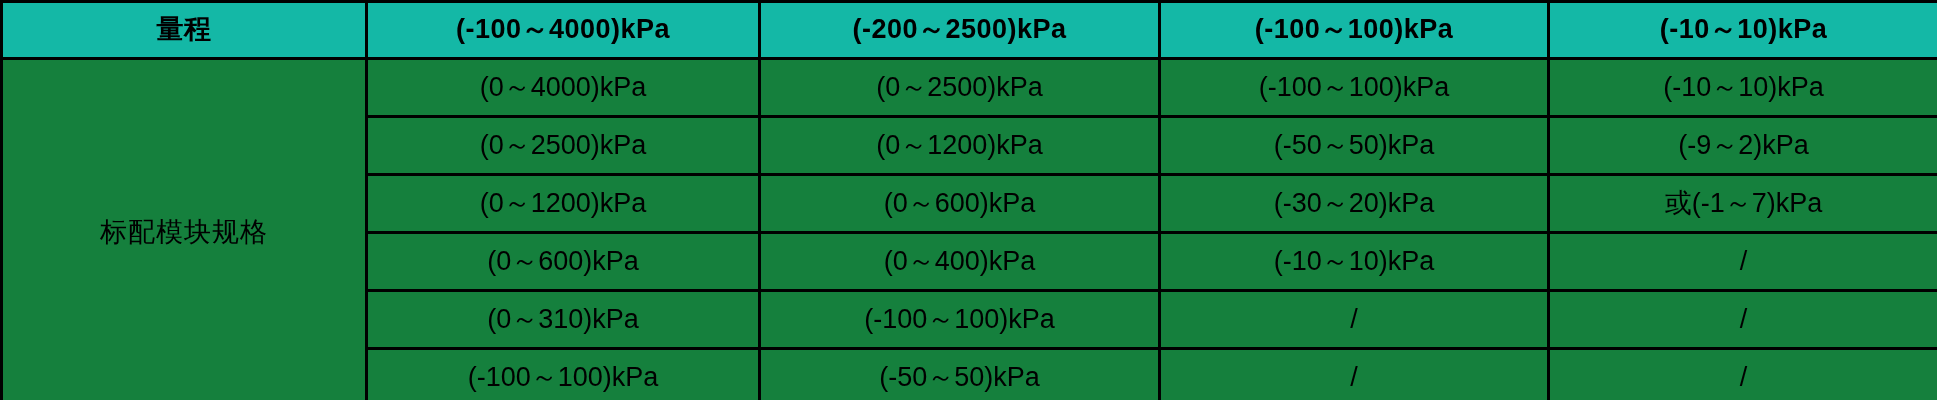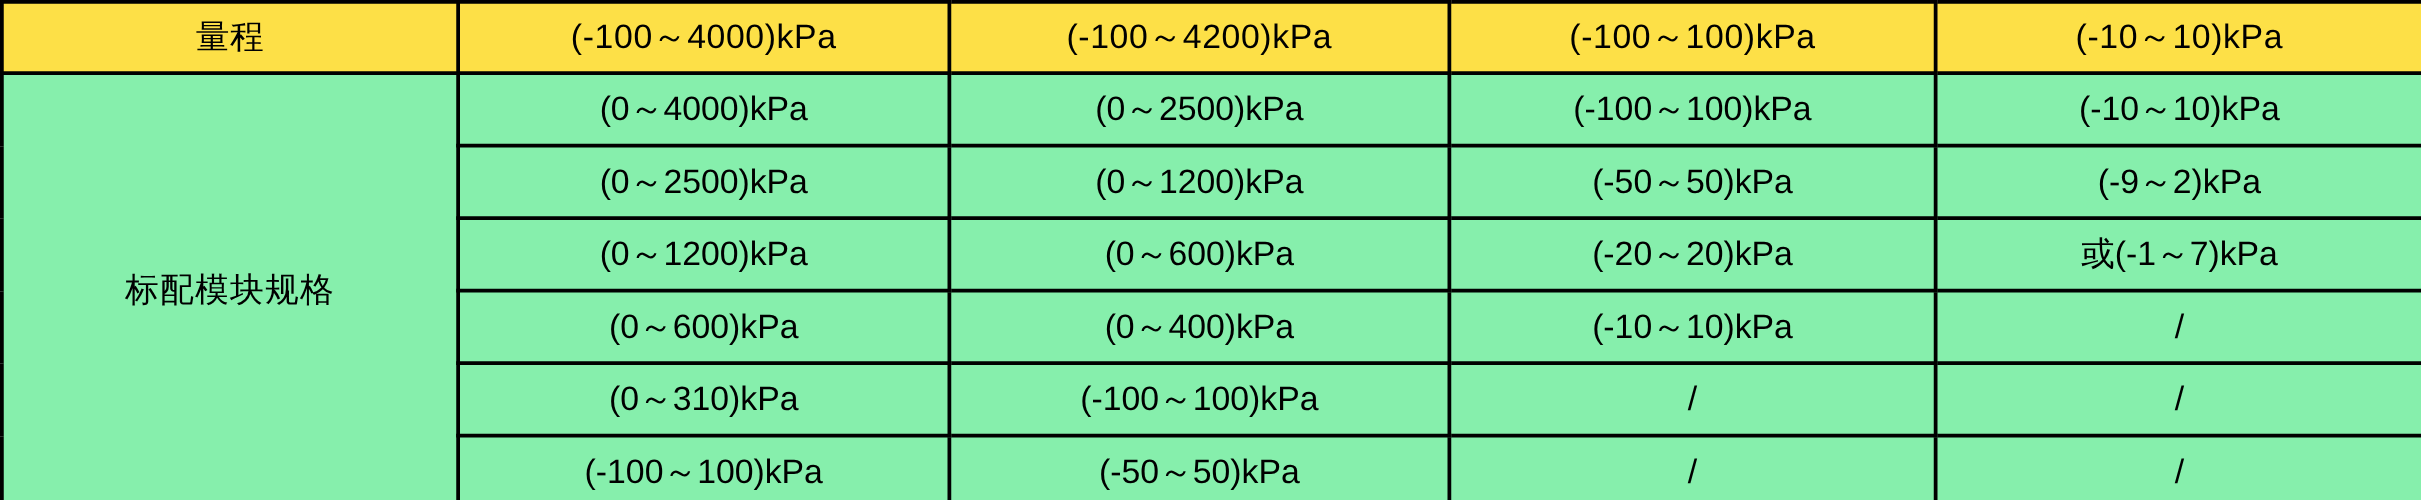--- a/index.html
+++ b/index.html
@@ -36,27 +36,27 @@
     border: 3px solid #000000;
     text-align: center;
     vertical-align: middle;
     font-size: 27px;
     font-weight: normal;
     color: #000000;
     padding: 0;
     line-height: 1.25;
   }
   table.spec thead th {
-    background: #fde047;
+    background: #14b8a6;
     height: 54px;
-    font-weight: normal;
+    font-weight: bold;
     letter-spacing: 0.5px;
   }
   table.spec tbody td {
-    background: #86efac;
+    background: #15803d;
     height: 55px;
   }
   td.rowhead {
     font-size: 28px;
     letter-spacing: 1px;
   }
   .val {
     display: block;
     white-space: nowrap;
   }
@@ -70,21 +70,21 @@
       <col class="c0">
       <col class="c1">
       <col class="c2">
       <col class="c3">
       <col class="c4">
     </colgroup>
     <thead>
       <tr>
         <th>量程</th>
         <th>(-100～4000)kPa</th>
-        <th>(-100～4200)kPa</th>
+        <th>(-200～2500)kPa</th>
         <th>(-100～100)kPa</th>
         <th>(-10～10)kPa</th>
       </tr>
     </thead>
     <tbody>
       <tr>
         <td class="rowhead" rowspan="6">标配模块规格</td>
         <td>
             <span class="val">(0～4000)kPa</span>
           </td>
@@ -113,21 +113,21 @@
           </td>
       </tr>
       <tr>
         <td>
             <span class="val">(0～1200)kPa</span>
           </td>
         <td>
             <span class="val">(0～600)kPa</span>
           </td>
         <td>
-            <span class="val">(-20～20)kPa</span>
+            <span class="val">(-30～20)kPa</span>
           </td>
         <td>
             <span class="val">或(-1～7)kPa</span>
           </td>
       </tr>
       <tr>
         <td>
             <span class="val">(0～600)kPa</span>
           </td>
         <td>

